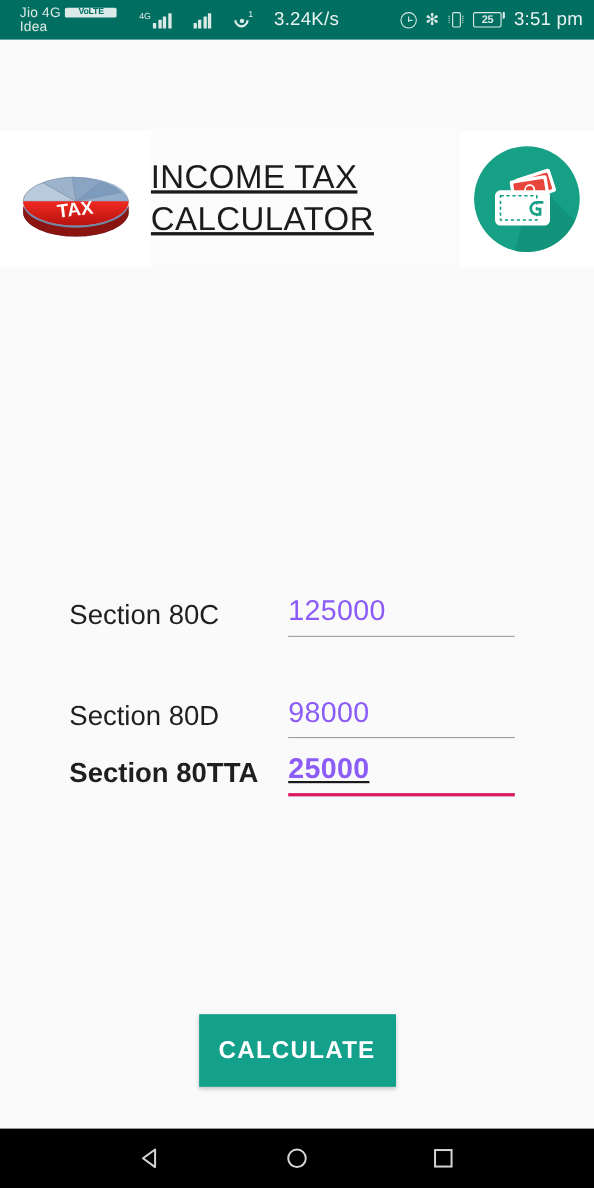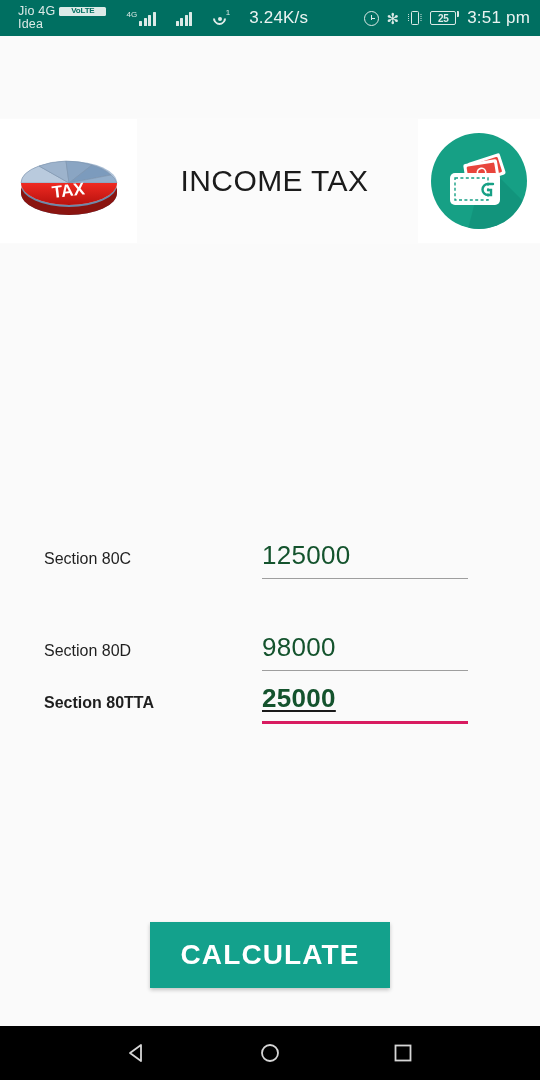--- a/index.html
+++ b/index.html
@@ -72,51 +72,51 @@
     background: #fbfbfb; display: flex; align-items: center;
   }
   .pie-tile {
     width: 137px; height: 124px; background: #ffffff; position: relative; overflow: hidden;
     flex: 0 0 auto;
   }
   .pie {
     position: absolute; left: 14px; top: 22px; width: 110px; height: 78px;
   }
   .banner-title {
-    flex: 1 1 auto; text-align: center; color: #1b1b1b;
-    font-size: 30px; line-height: 1.28; letter-spacing: .4px; padding-right: 6px;
+    flex: 1 1 auto; color: #1b1b1b;
+    font-size: 30px; line-height: 1.28; letter-spacing: .4px; padding-right: 6px; text-decoration: underline;
   }
   .wallet-tile {
     width: 122px; height: 124px; background: #ffffff; display: flex; align-items: center; justify-content: center;
     flex: 0 0 auto;
   }
 
   
   .form { position: absolute; left: 0; top: 244px; width: 540px; }
   .row {
     position: absolute; left: 0; width: 540px; height: 58px; display: flex; align-items: center;
   }
   .row-1 { top: 286px; }
   .row-2 { top: 378px; }
   .row-3 { top: 430px; font-weight: bold; }
-  .lbl { width: 262px; padding-left: 44px; font-size: 16px; color: #1f1f1f; }
+  .lbl { width: 262px; padding-left: 63px; font-size: 25px; color: #1f1f1f; }
   .field { position: relative; width: 206px; }
   .field .val {
-    font-size: 26px; color: #14532d; padding-bottom: 7px; min-height: 34px;
+    font-size: 26px; color: #8b5cf6; padding-bottom: 7px; min-height: 34px;
     letter-spacing: .3px;
   }
   .field .underline { height: 1px; background: #9e9e9e; width: 206px; }
   .field.focused .val { text-decoration: underline; text-decoration-color: #1a1a1a; text-underline-offset: 3px; }
   .field.focused .underline { height: 3px; background: #D81B60; }
 
   
   .calc-wrap { position: absolute; left: 0; top: 922px; width: 540px; display: flex; justify-content: center; }
   .calc-btn {
-    width: 240px; height: 66px; background: #13A18C; border: none;
-    color: #ffffff; font-size: 28px; font-weight: bold; letter-spacing: 1.1px;
+    width: 179px; height: 66px; background: #13A18C; border: none;
+    color: #ffffff; font-size: 22px; font-weight: bold; letter-spacing: 1.1px;
     box-shadow: 0 2px 4px rgba(0,0,0,.22); cursor: pointer;
     font-family: "Liberation Sans", sans-serif;
   }
 
   
   .navbar {
     position: absolute; bottom: 0; left: 0; width: 540px; height: 54px; background: #000000;
     display: flex; align-items: center; justify-content: space-around; padding: 0 70px;
   }
   .nav-ic { width: 26px; height: 26px; display: flex; align-items: center; justify-content: center; }
@@ -207,20 +207,21 @@
         <path d="M55 42 L52 20 A48 22 0 0 1 78 24 Z" fill="#8aa5c3" stroke="#7e93ad" stroke-width=".6"></path>
         <path d="M55 42 L78 24 A48 22 0 0 1 97 34 Z" fill="#7c9bbd" stroke="#7e93ad" stroke-width=".6"></path>
         <path d="M55 42 L97 34 A48 22 0 0 1 103 42 Z" fill="#93aecb" stroke="#7e93ad" stroke-width=".6"></path>
         <path d="M55 42 L103 42 A48 22 0 0 1 7 42 Z" fill="url(#rd)"></path>
         <text x="55" y="55" font-family="Liberation Sans, sans-serif" font-size="17" font-weight="bold" fill="#ffffff" text-anchor="middle" transform="rotate(-7 55 55)">TAX</text>
       </svg>
     </div>
 
     <div class="banner-title">
       <div>INCOME TAX</div>
+      <div>CALCULATOR</div>
     </div>
 
     <div class="wallet-tile">
       <svg width="104" height="104" viewBox="0 0 104 104">
         <defs>
           <clipPath id="cc">
               <circle cx="52" cy="52" r="48"></circle>
             </clipPath>
         </defs>
         <circle cx="52" cy="52" r="48" fill="#16A085"></circle>

